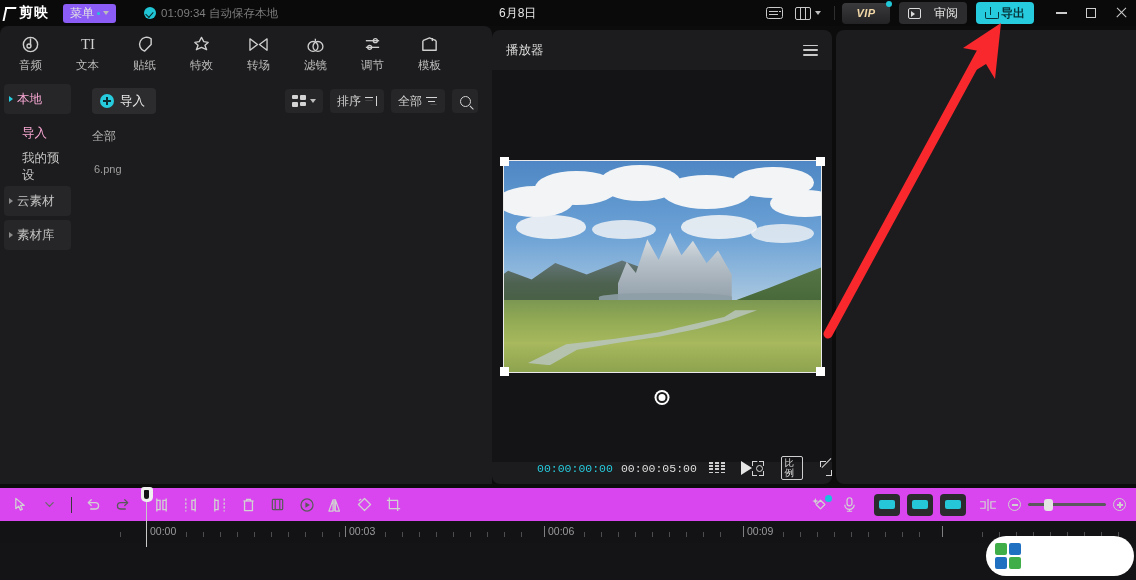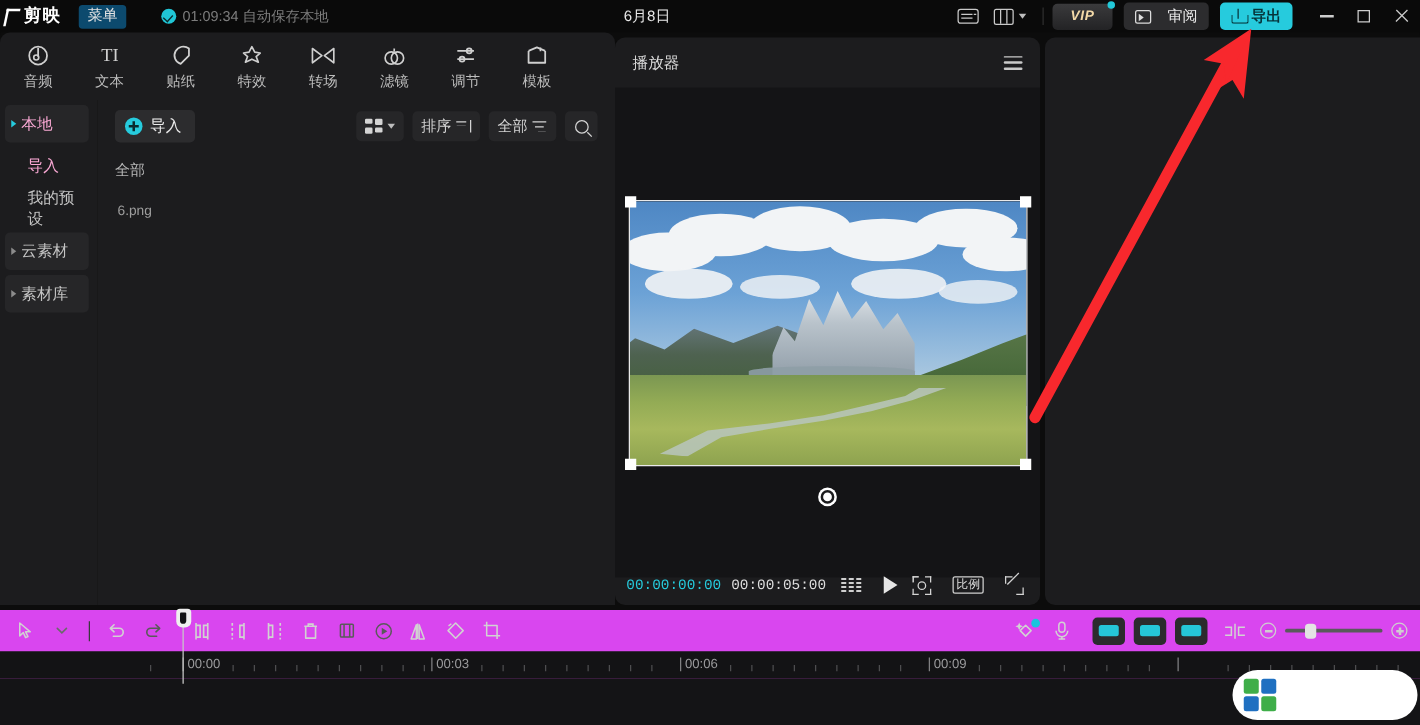--- a/index.html
+++ b/index.html
@@ -23,22 +23,22 @@
     margin-left: 4px; font-size: 14px; font-weight: bold; color: #fff;
     letter-spacing: 1px;
   }
   .brand-mark { width: 11px; height: 14px; position: relative; }
   .brand-mark:before{
     content:""; position:absolute; left:0; top:1px; width:9px;height:12px;
     border-left:2px solid #fff; border-top:2px solid #fff; transform: skewX(-12deg);
   }
   .menu-btn {
     margin-left: 14px; height: 19px; padding: 0 7px; border-radius: 3px;
-    background: #0c4a6e; display: flex; align-items: center; gap: 3px;
-    font-size: 12px; color: #e3e3e3; cursor: pointer; flex-direction: column;
+    background: #8b5cf6; display: flex; align-items: center; gap: 3px;
+    font-size: 12px; color: #e3e3e3; cursor: pointer;
   }
   .menu-btn .dot { width: 3px; height: 3px; border-radius: 50%; background: #21c8d8; }
   .caret-down {
     width: 0; height: 0; border-left: 3.5px solid transparent;
     border-right: 3.5px solid transparent; border-top: 4px solid #bdbdbd;
   }
   .autosave {
     margin-left: 28px; display: flex; align-items: center; gap: 5px;
     font-size: 11.5px; color: #7d7d7d;
   }
@@ -269,21 +269,21 @@
     width: 15px; height: 15px; border-radius: 50%; background: #fff;
     display: flex; align-items: center; justify-content: center;
   }
   .rot-handle:after {
     content:""; width:7px; height:7px; border-radius:50%; border:2px solid #1b1b1d;
   }
   .player-foot {
     position: absolute; bottom: 0; left: 0; width: 340px; height: 32px;
     display: flex; align-items: center; padding: 0 9px;
   }
-  .tc { font-size: 11.5px; font-family: "Liberation Mono", monospace; }
+  .tc { font-size: 11.5px; font-family: "Liberation Mono", monospace; margin-left: 36px; }
   .tc.cur { color: #26cbdd; }
   .tc.tot { color: #dedede; margin-left: 8px; }
   .frames-ico { margin-left: 12px; width: 18px; height: 12px; display: flex; gap: 1.5px; cursor: pointer; }
   .frames-ico i { width: 4.5px; background: repeating-linear-gradient(180deg,#cfcfcf 0 1.6px,transparent 1.6px 3.2px); }
   .play-tri {
     margin-left: 16px; width: 0; height: 0; border-left: 11px solid #e6e6e6;
     border-top: 7px solid transparent; border-bottom: 7px solid transparent; cursor: pointer;
   }
   .pf-right { margin-left: auto; display: flex; align-items: center; gap: 17px; padding-right: 4px; }
   .brk {

